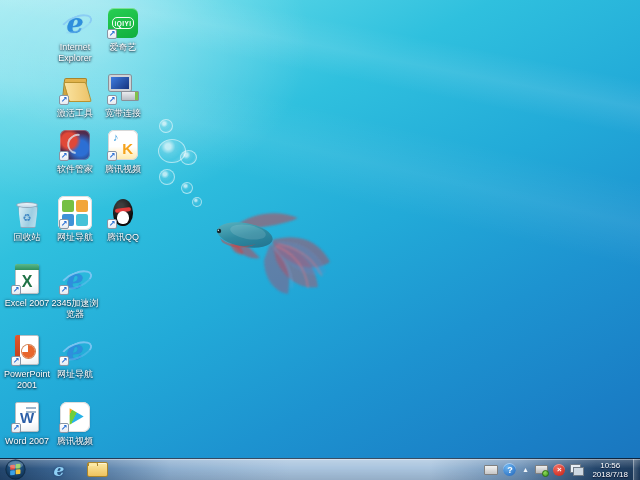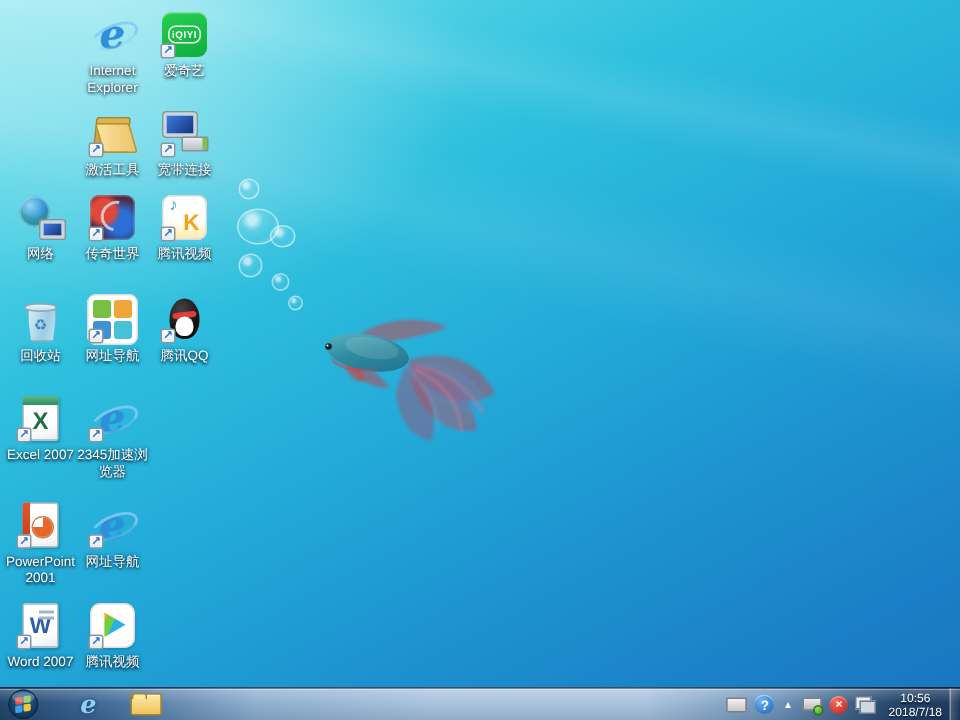--- a/index.html
+++ b/index.html
@@ -240,33 +240,26 @@
     </div>
     <div class="lbl">激活工具</div>
   </div>
       <div class="di" style="left: 100px; top: 72px;">
     <div class="art broadband">
       <span class="glyph"></span>
       <span class="sc">↗</span>
     </div>
     <div class="lbl">宽带连接</div>
   </div>
-      <div class="di" style="left: 4px; top: 128px;">
-    <div class="art network">
-      <span class="glyph"></span>
-
-    </div>
-    <div class="lbl">网络</div>
-  </div>
       <div class="di" style="left: 52px; top: 128px;">
     <div class="art game">
       <span class="glyph"></span>
       <span class="sc">↗</span>
     </div>
-    <div class="lbl">传奇世界</div>
+    <div class="lbl">软件管家</div>
   </div>
       <div class="di" style="left: 100px; top: 128px;">
     <div class="art kuwo">
       <span class="glyph">K</span>
       <span class="sc">↗</span>
     </div>
     <div class="lbl">腾讯视频</div>
   </div>
       <div class="di" style="left: 4px; top: 196px;">
     <div class="art recycle">

